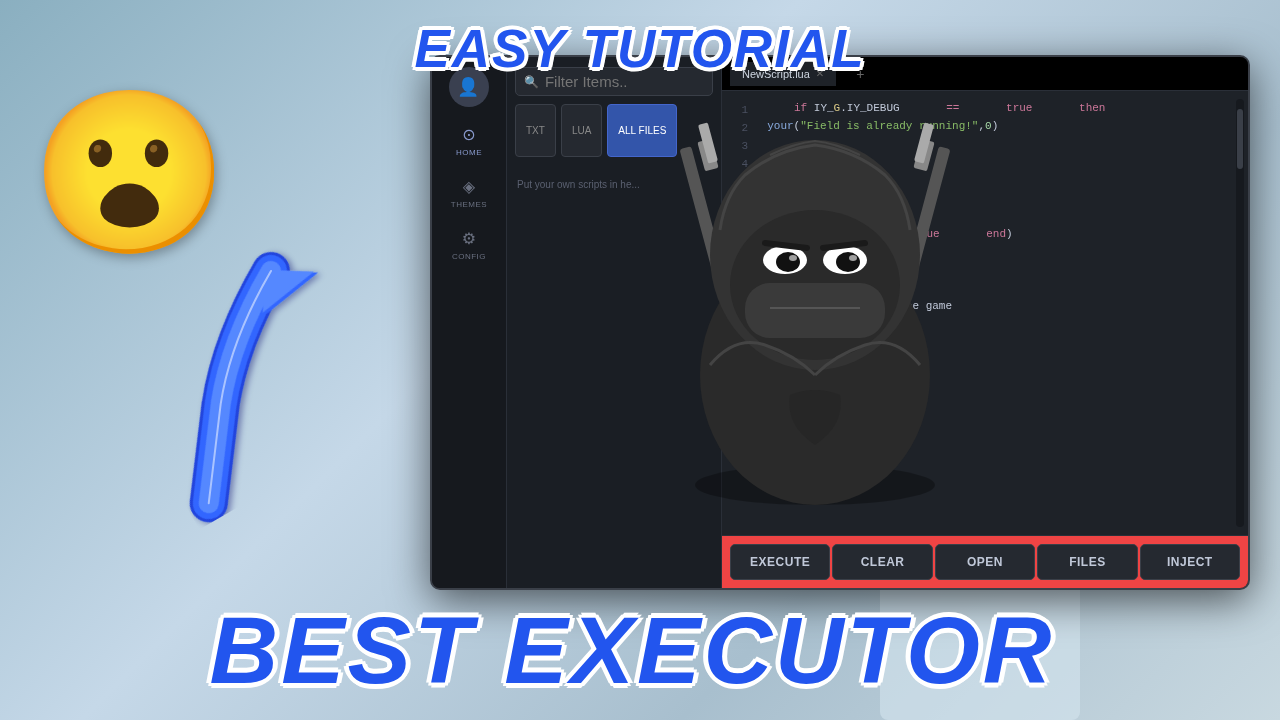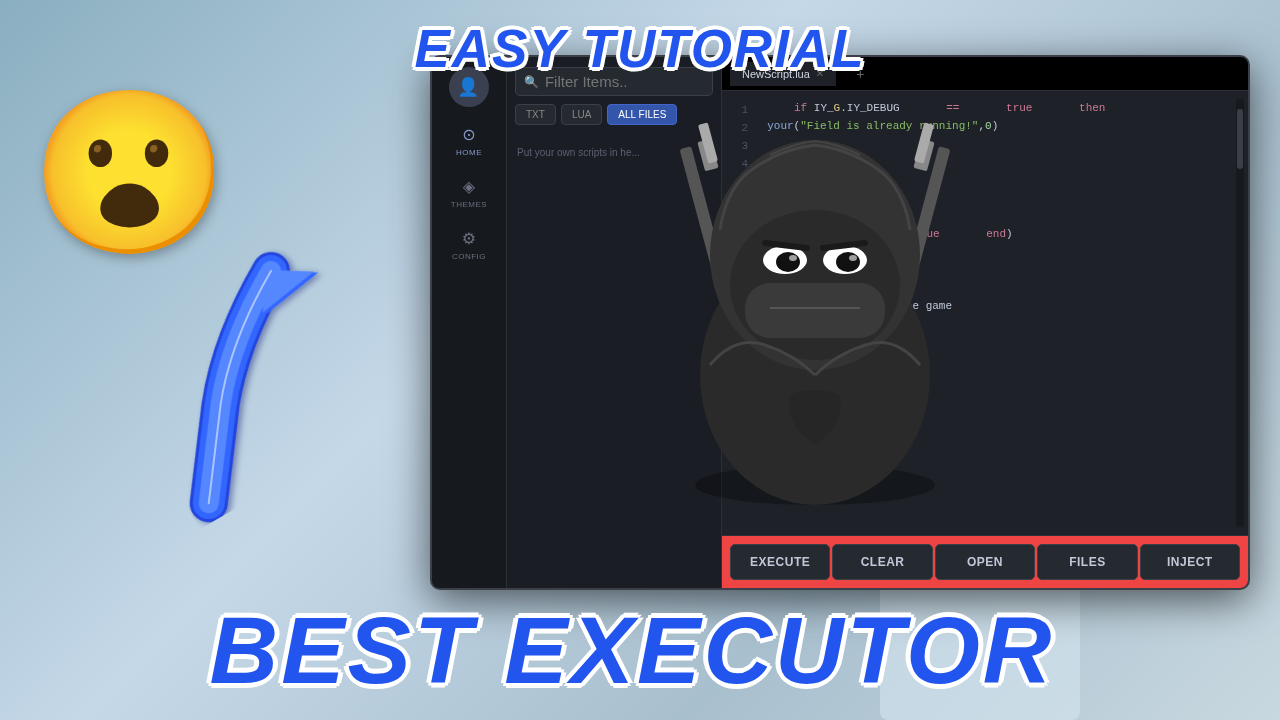--- a/index.html
+++ b/index.html
@@ -190,21 +190,21 @@
       color: #888;
       font-size: 15px;
       width: 100%;
     }
     .file-filters {
       display: flex;
       gap: 5px;
       padding: 0 8px 8px;
     }
     .filter-btn {
-      padding: 4px 10px;
+      padding: 20px 10px;
       border-radius: 4px;
       font-size: 10px;
       border: 1px solid #3a3f48;
       background: #252930;
       color: #888;
       cursor: pointer;
     }
     .filter-btn.active {
       background: #3355aa;
       border-color: #4466cc;

